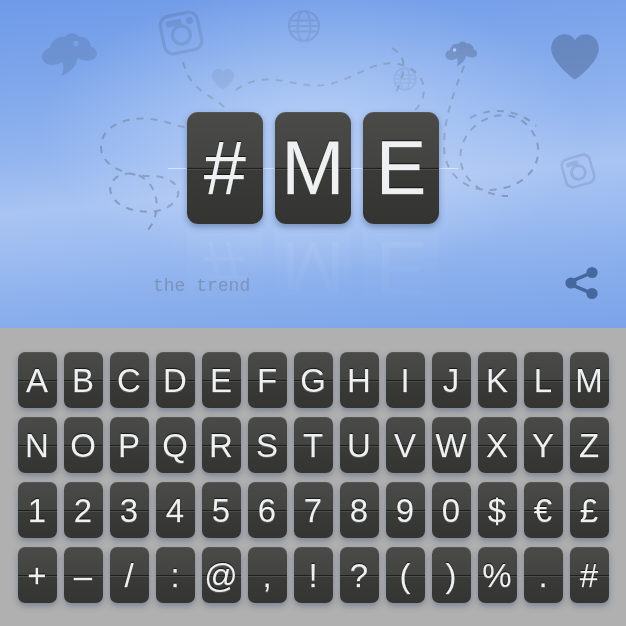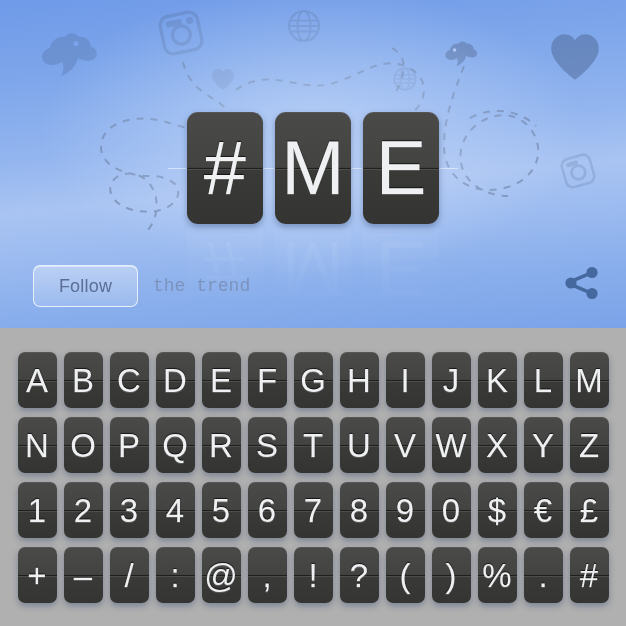--- a/index.html
+++ b/index.html
@@ -207,23 +207,20 @@
         <div class="tile hero-tile">
           <span class="glyph">M</span>
           <span class="split"></span>
         </div>
         <div class="tile hero-tile">
           <span class="glyph">E</span>
           <span class="split"></span>
         </div>
       </div>
 
-    <div id="follow-btn">
-      <span>Follow</span>
-    </div>
 
     <div id="trend-text">the trend</div>
 
     <div id="share-icon">
       <svg width="36" height="34" viewBox="0 0 36 34">
         <circle cx="28" cy="6.5" r="5.6" fill="#45689f"></circle>
         <circle cx="28" cy="27.5" r="5.6" fill="#45689f"></circle>
         <circle cx="7" cy="17" r="5.6" fill="#45689f"></circle>
         <path d="M9,14.6 L26,7.4 M9,19.4 L26,26.6" stroke="#45689f" stroke-width="3.4" fill="none"></path>
       </svg>

